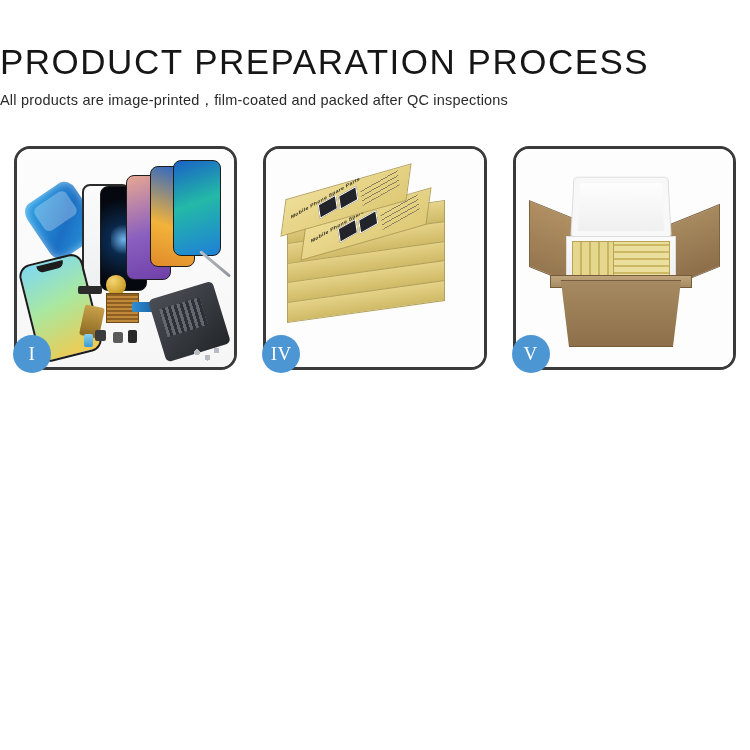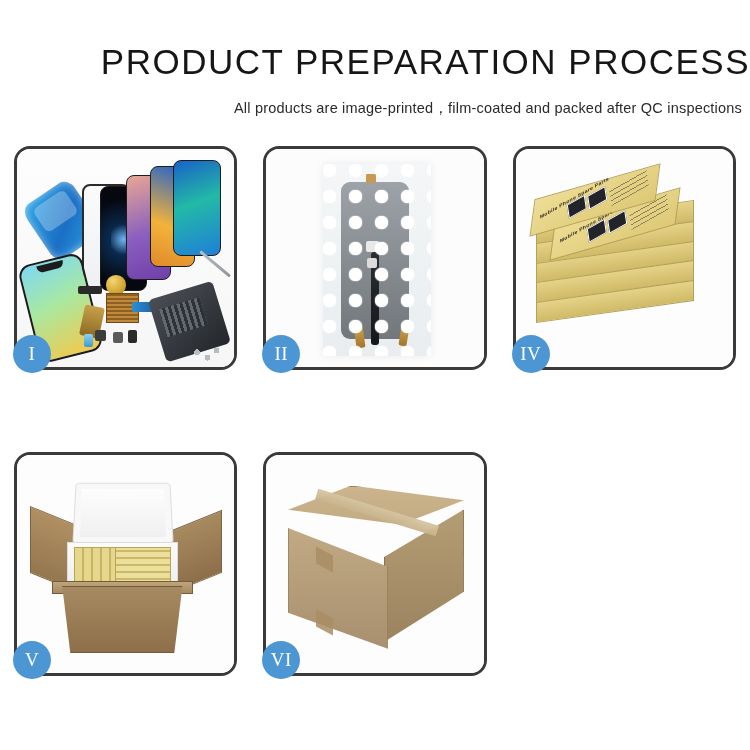--- a/index.html
+++ b/index.html
@@ -6,37 +6,37 @@
   body{
     width:750px;height:750px;
     background:#ffffff;
     font-family:"Liberation Sans", sans-serif;
     overflow:hidden;
     position:relative;
   }
   .page{position:relative;width:750px;height:750px;}
 
   
-  .header{position:absolute;left:0;top:0;width:750px;text-align:right;}
+  .header{position:absolute;left:0;top:0;width:750px;text-align:left;}
   .title{
     font-family:"Liberation Sans", sans-serif;
     font-size:35px;
     letter-spacing:1.5px;
     font-weight:400;
     color:#161616;
     margin:0;
     padding-top:44px;
     line-height:1.05;
     white-space:nowrap;
   }
   .subtitle{
     font-family:"Liberation Sans", sans-serif;
     font-size:14.5px;
     color:#2a2a2a;
-    margin:8px;
+    margin:0;
     padding-top:10px;
     letter-spacing:.2px;
     white-space:nowrap;
   }
 
   
   .grid{
     position:absolute;
     left:14px;top:146px;
     width:722px;height:530px;
@@ -363,35 +363,20 @@
         <div class="sm2"></div>
         <div class="sm3"></div>
         <div class="sm4"></div>
         <div class="pcb"></div>
         <div class="tweez"></div>
         <div class="screws"></div>
       </div>
       <div class="badge">I</div>
     </div>
 
-    <div class="card">
-      <div class="card-inner p2">
-        <div class="bag">
-          <div class="scr"></div>
-          <div class="tapet"></div>
-          <div class="cable"></div>
-          <div class="conn1"></div>
-          <div class="conn2"></div>
-          <div class="goldl"></div>
-          <div class="goldr"></div>
-          <div class="bubbles"></div>
-        </div>
-      </div>
-      <div class="badge">II</div>
-    </div>
 
 
     <div class="card">
       <div class="card-inner p4">
         <div class="stack">
           <div class="slab s5"></div>
           <div class="slab s4"></div>
           <div class="slab s3"></div>
           <div class="slab s2"></div>
           <div class="slab s1"></div>
@@ -421,26 +406,15 @@
         <div class="foamlid"></div>
         <div class="foambase"></div>
         <div class="ybars"></div>
         <div class="ybars2"></div>
         <div class="cartonrim"></div>
         <div class="cartonfront"></div>
       </div>
       <div class="badge">V</div>
     </div>
 
-    <div class="card">
-      <div class="card-inner p6">
-        <div class="ctop"></div>
-        <div class="cside"></div>
-        <div class="cfront"></div>
-        <div class="tapeline"></div>
-        <div class="tapeq1"></div>
-        <div class="tapeq2"></div>
-      </div>
-      <div class="badge">VI</div>
-    </div>
 
   </div>
 </div>
 
 </body></html>

